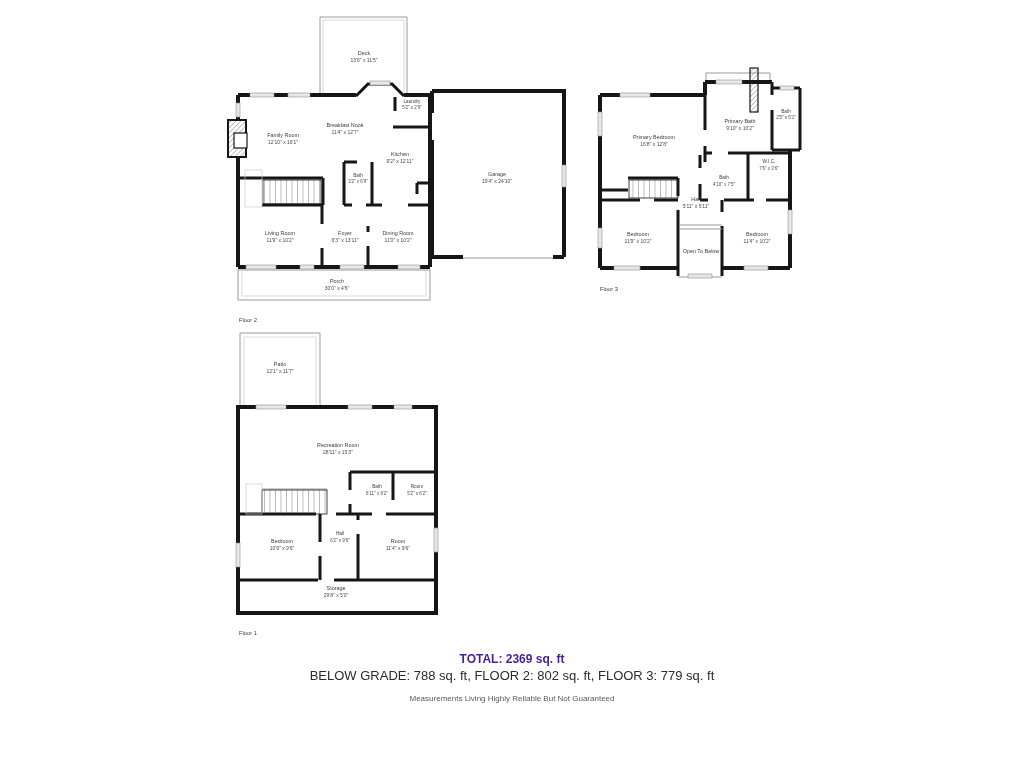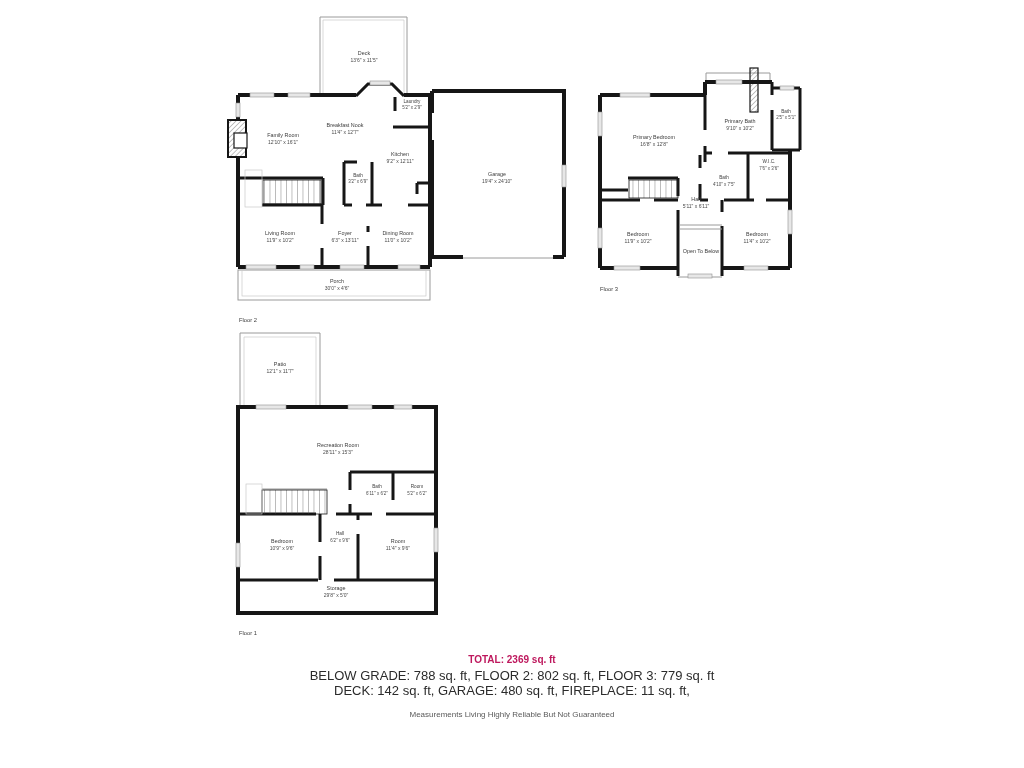--- a/index.html
+++ b/index.html
@@ -12,21 +12,21 @@
   .iwall{stroke:#161616;fill:none;stroke-width:3;stroke-linecap:butt;}
   .thin{stroke:#9a9a9a;fill:none;stroke-width:1;}
   .thin2{stroke:#c9c9c9;fill:none;stroke-width:.7;}
   .win{fill:#e7e7e7;stroke:#8f8f8f;stroke-width:.6;}
   .rn{font-family:"Liberation Sans",sans-serif;font-size:5.4px;fill:#3c3c3c;text-anchor:middle;}
   .rd{font-family:"Liberation Sans",sans-serif;font-size:5px;fill:#4b4b4b;text-anchor:middle;}
   .rns{font-family:"Liberation Sans",sans-serif;font-size:4.7px;fill:#3c3c3c;text-anchor:middle;}
   .rds{font-family:"Liberation Sans",sans-serif;font-size:4.5px;fill:#4b4b4b;text-anchor:middle;}
   .fl{font-family:"Liberation Sans",sans-serif;font-size:5.8px;fill:#3c3c3c;text-anchor:start;}
   .summary{position:absolute;left:0;right:0;top:651px;text-align:center;color:#2b2b2b;}
-  .summary .total{font-size:10px;font-weight:bold;color:#be185d;line-height:17px;}
+  .summary .total{font-size:12px;font-weight:bold;color:#4c1d95;line-height:17px;}
   .summary .sline{font-size:13px;line-height:15.4px;}
   .summary .disclaimer{font-size:8px;color:#5a5a5a;margin-top:11px;}
 </style>
 </head>
 <body>
 
 <svg style="left:215px;top:8px" width="370" height="320" viewBox="215 8 370 320">
   <defs>
     <pattern id="st2" width="5.5" height="8" patternUnits="userSpaceOnUse">
       <line x1="0" y1="0" x2="0" y2="8" stroke="#555" stroke-width="0.8"></line>
@@ -232,15 +232,14 @@
     <text class="rd" x="398" y="550">11'4" x 9'6"</text>
     <text class="rn" x="336" y="590">Storage</text>
     <text class="rd" x="336" y="597">29'8" x 5'0"</text>
     <text class="fl" x="239" y="635">Floor 1</text>
   </g>
 </svg>
 
 <div class="summary">
   <div class="total">TOTAL: 2369 sq. ft</div>
   <div class="sline">BELOW GRADE: 788 sq. ft, FLOOR 2: 802 sq. ft, FLOOR 3: 779 sq. ft</div>
-  <div class="sline">DECK: 142 sq. ft, GARAGE: 480 sq. ft, FIREPLACE: 11 sq. ft,</div>
   <div class="disclaimer">Measurements Living Highly Reliable But Not Guaranteed</div>
 </div>
 
 </body></html>

